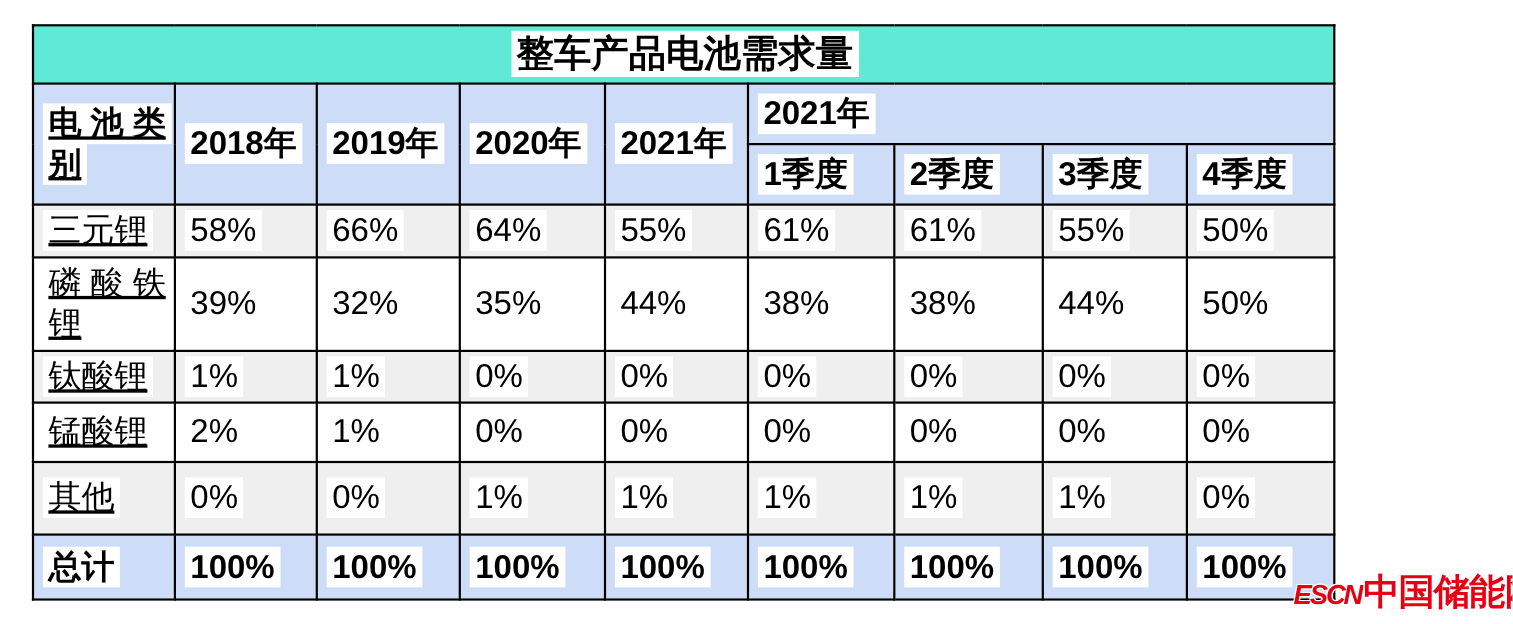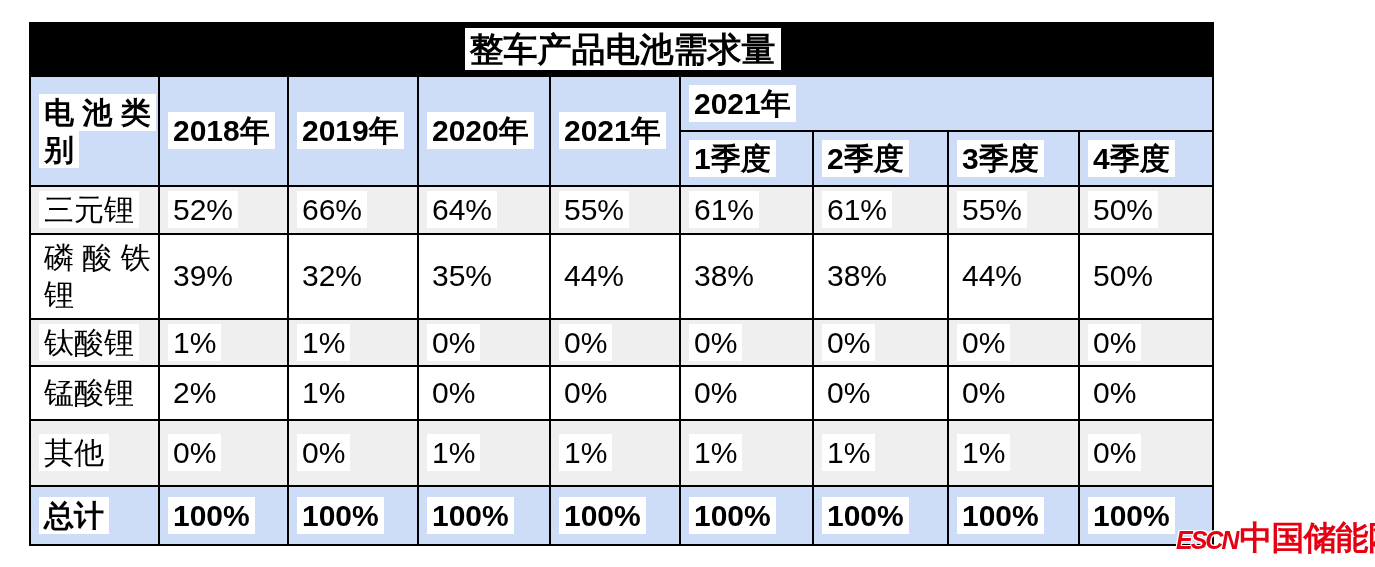--- a/index.html
+++ b/index.html
@@ -10,24 +10,24 @@
   .table-wrap{position:absolute;left:29px;top:22px;}
   table{border-collapse:collapse;table-layout:fixed;width:1183px;}
   td{
     border:2px solid #000;
     padding:4px 6px 4px 8px;
     font-size:30px;line-height:1.25;
     vertical-align:middle;text-align:left;
     overflow:hidden;
   }
   tr.title-row td{
-    text-align:center;font-weight:bold;font-size:34px;background:#000000;
+    text-align:center;font-weight:bold;font-size:34px;background:#5eead4;
   }
   tr.head td{background:#CDDDF8;font-weight:bold;}
-  td.cat{text-align:justify;}
+  td.cat{text-align:justify;text-decoration:underline;}
   tr.stripe td{background:#EFEFEF;}
   tr.plain td{background:#ffffff;}
   tr.total-row td{background:#CDDDF8;font-weight:bold;}
   .hl{
     background:#ffffff;
     padding:2px 5px;
     box-decoration-break:clone;
     -webkit-box-decoration-break:clone;
   }
   .logo{
@@ -71,21 +71,21 @@
 
     <tr class="head" style="height:55px">
       <td><span class="hl">1季度</span></td>
       <td><span class="hl">2季度</span></td>
       <td><span class="hl">3季度</span></td>
       <td><span class="hl">4季度</span></td>
     </tr>
 
     <tr class="stripe" style="height:46px">
       <td class="cat"><span class="hl">三元锂</span></td>
-      <td><span class="hl">52%</span></td>
+      <td><span class="hl">58%</span></td>
       <td><span class="hl">66%</span></td>
       <td><span class="hl">64%</span></td>
       <td><span class="hl">55%</span></td>
       <td><span class="hl">61%</span></td>
       <td><span class="hl">61%</span></td>
       <td><span class="hl">55%</span></td>
       <td><span class="hl">50%</span></td>
     </tr>
 
     <tr class="plain" style="height:66px">

